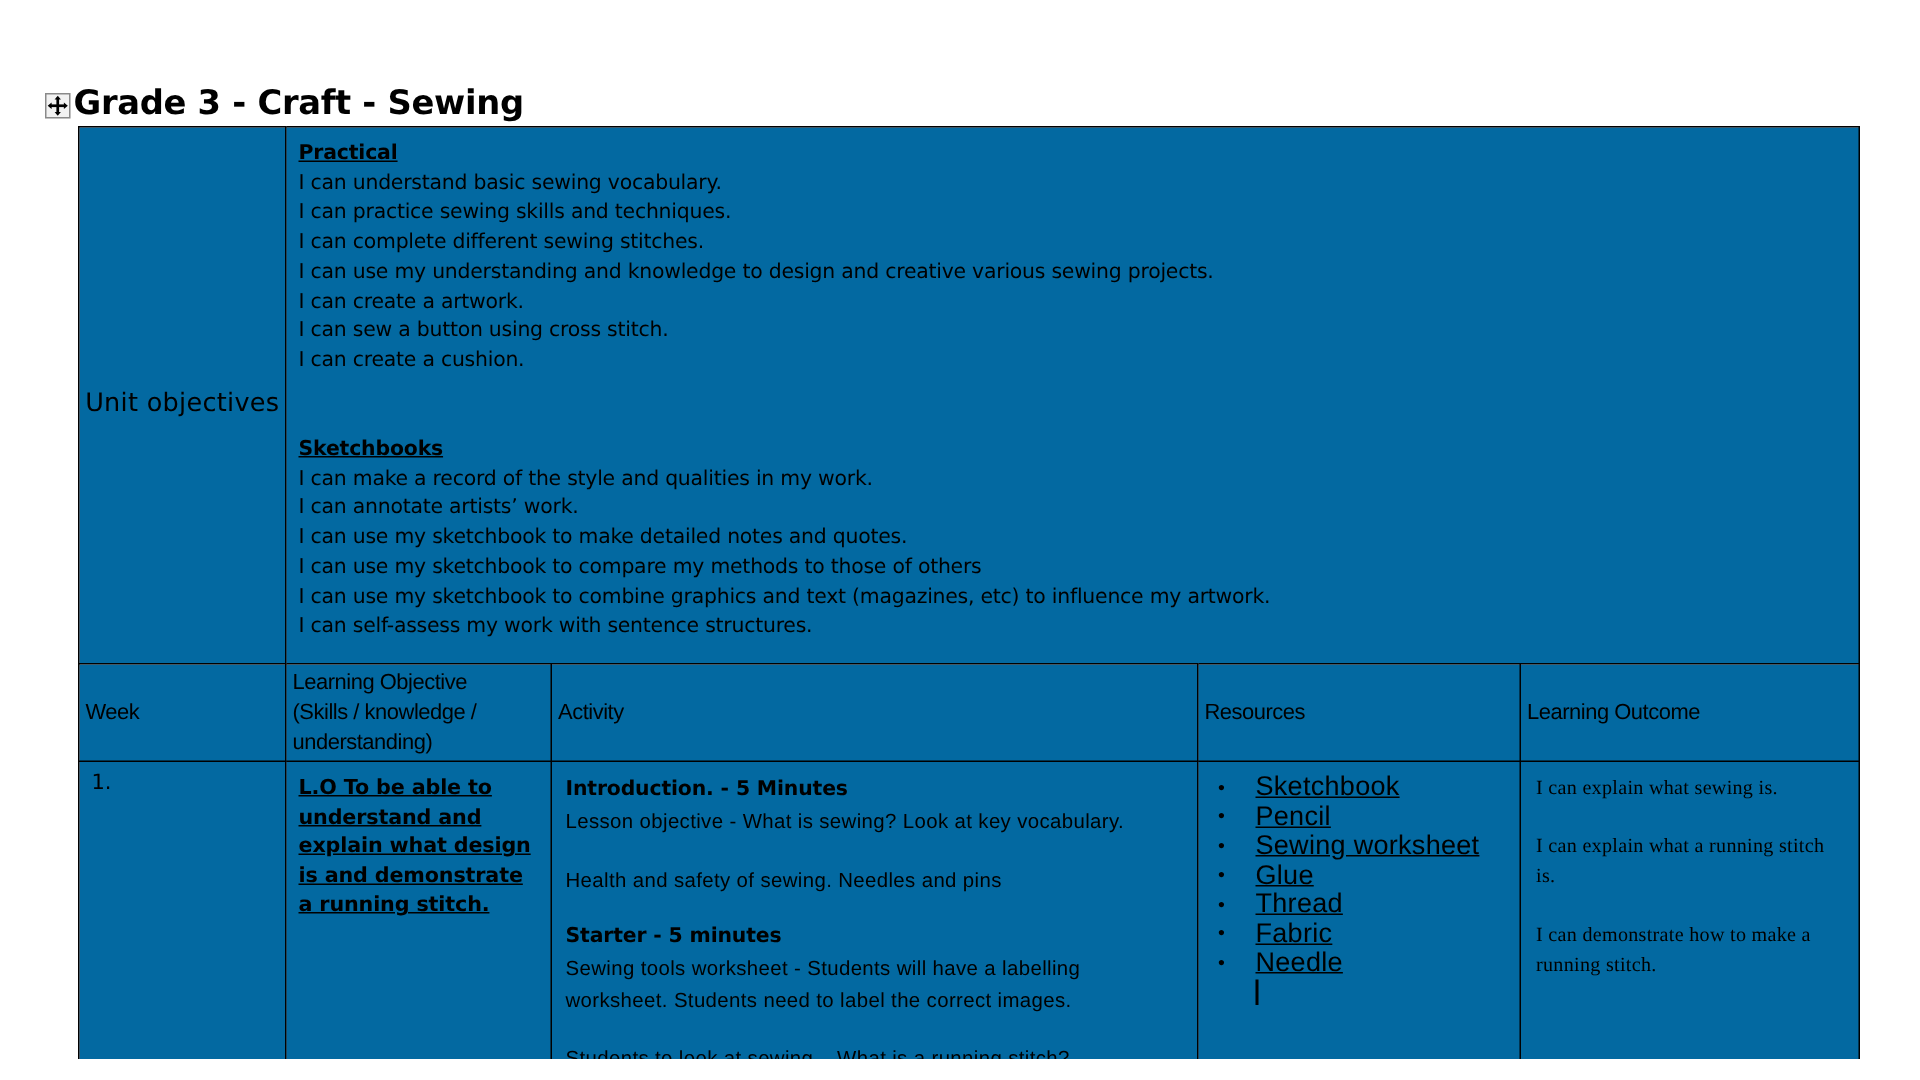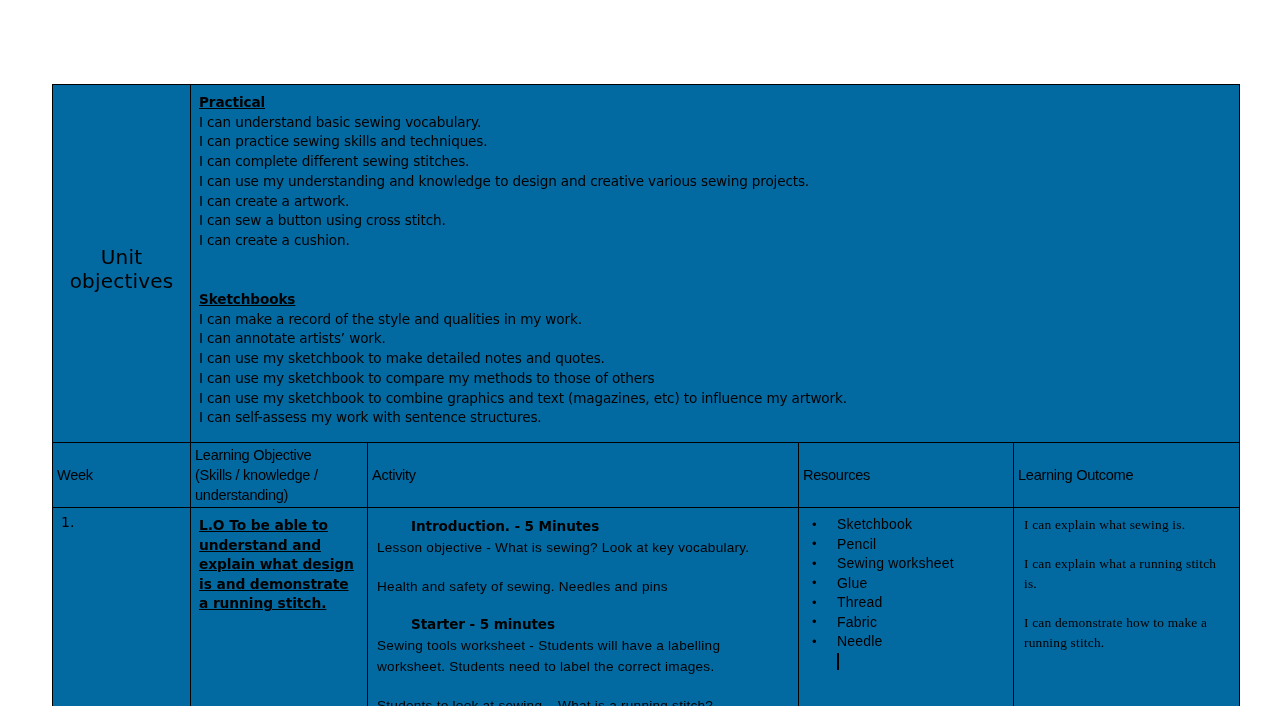--- a/index.html
+++ b/index.html
@@ -74,21 +74,21 @@
     left: 52px;
     top: 84px;
     width: 1187px;
   }
   #tbl-objectives td { height: 354px; }
 
   .cell-unitlabel {
     text-align: center;
     vertical-align: middle !important;
     font-family: "DejaVu Sans", sans-serif;
-    font-size: 20px;
+    font-size: 17px;
     letter-spacing: 0.2px;
     color: #000;
   }
 
   .cell-objectives {
     padding: 8px 6px 6px 8px !important;
   }
   .obj-head {
     font-family: "DejaVu Sans", sans-serif;
     font-size: 13.6px;
@@ -152,45 +152,45 @@
 
   .cell-activity {
     padding: 8px 8px 4px 9px !important;
   }
   .act-head {
     font-family: "DejaVu Sans", sans-serif;
     font-size: 13.6px;
     font-weight: bold;
     line-height: 21.3px;
     letter-spacing: -0.1px;
-    margin-left: 34px;
   }
   .act-line {
     font-family: "Liberation Sans", sans-serif;
     font-size: 13.6px;
     line-height: 21.3px;
     letter-spacing: 0.25px;
   }
   .act-gap { height: 17px; }
 
   .cell-res {
     padding: 7px 4px 4px 4px !important;
   }
   .res-list {
     margin: 0;
     padding: 0;
     list-style: none;
   }
   .res-list li {
     font-family: "Liberation Sans", sans-serif;
-    font-size: 14px;
+    font-size: 18px;
     line-height: 19.5px;
     letter-spacing: 0.2px;
     position: relative;
     padding-left: 34px;
+    text-decoration: underline;
   }
   .res-list li::before {
     content: "\2022";
     position: absolute;
     left: 9px;
     top: -0.5px;
     font-size: 13px;
     line-height: 19.5px;
   }
   .res-caret {
@@ -227,20 +227,35 @@
     width: 1280px;
     height: 14px;
     background: #fff;
   }
 </style>
 </head>
 <body>
 
 <div id="page">
 
+  <div class="title-row">
+    <div class="move-handle">
+      <svg width="15" height="15" viewBox="0 0 15 15" aria-hidden="true">
+        <g fill="#000">
+          <rect x="6.6" y="2.2" width="1.8" height="10.6"></rect>
+          <rect x="2.2" y="6.6" width="10.6" height="1.8"></rect>
+          <polygon points="7.5,0.8 5.4,3.4 9.6,3.4"></polygon>
+          <polygon points="7.5,14.2 5.4,11.6 9.6,11.6"></polygon>
+          <polygon points="0.8,7.5 3.4,5.4 3.4,9.6"></polygon>
+          <polygon points="14.2,7.5 11.6,5.4 11.6,9.6"></polygon>
+        </g>
+      </svg>
+    </div>
+    <div class="doc-title">Grade 3 - Craft - Sewing</div>
+  </div>
 
   <table class="tbl" id="tbl-objectives">
     <colgroup>
       <col style="width:138px">
       <col style="width:1049px">
     </colgroup>
     <tbody>
       <tr>
         <td class="cell-unitlabel">
           <span>Unit objectives</span>

